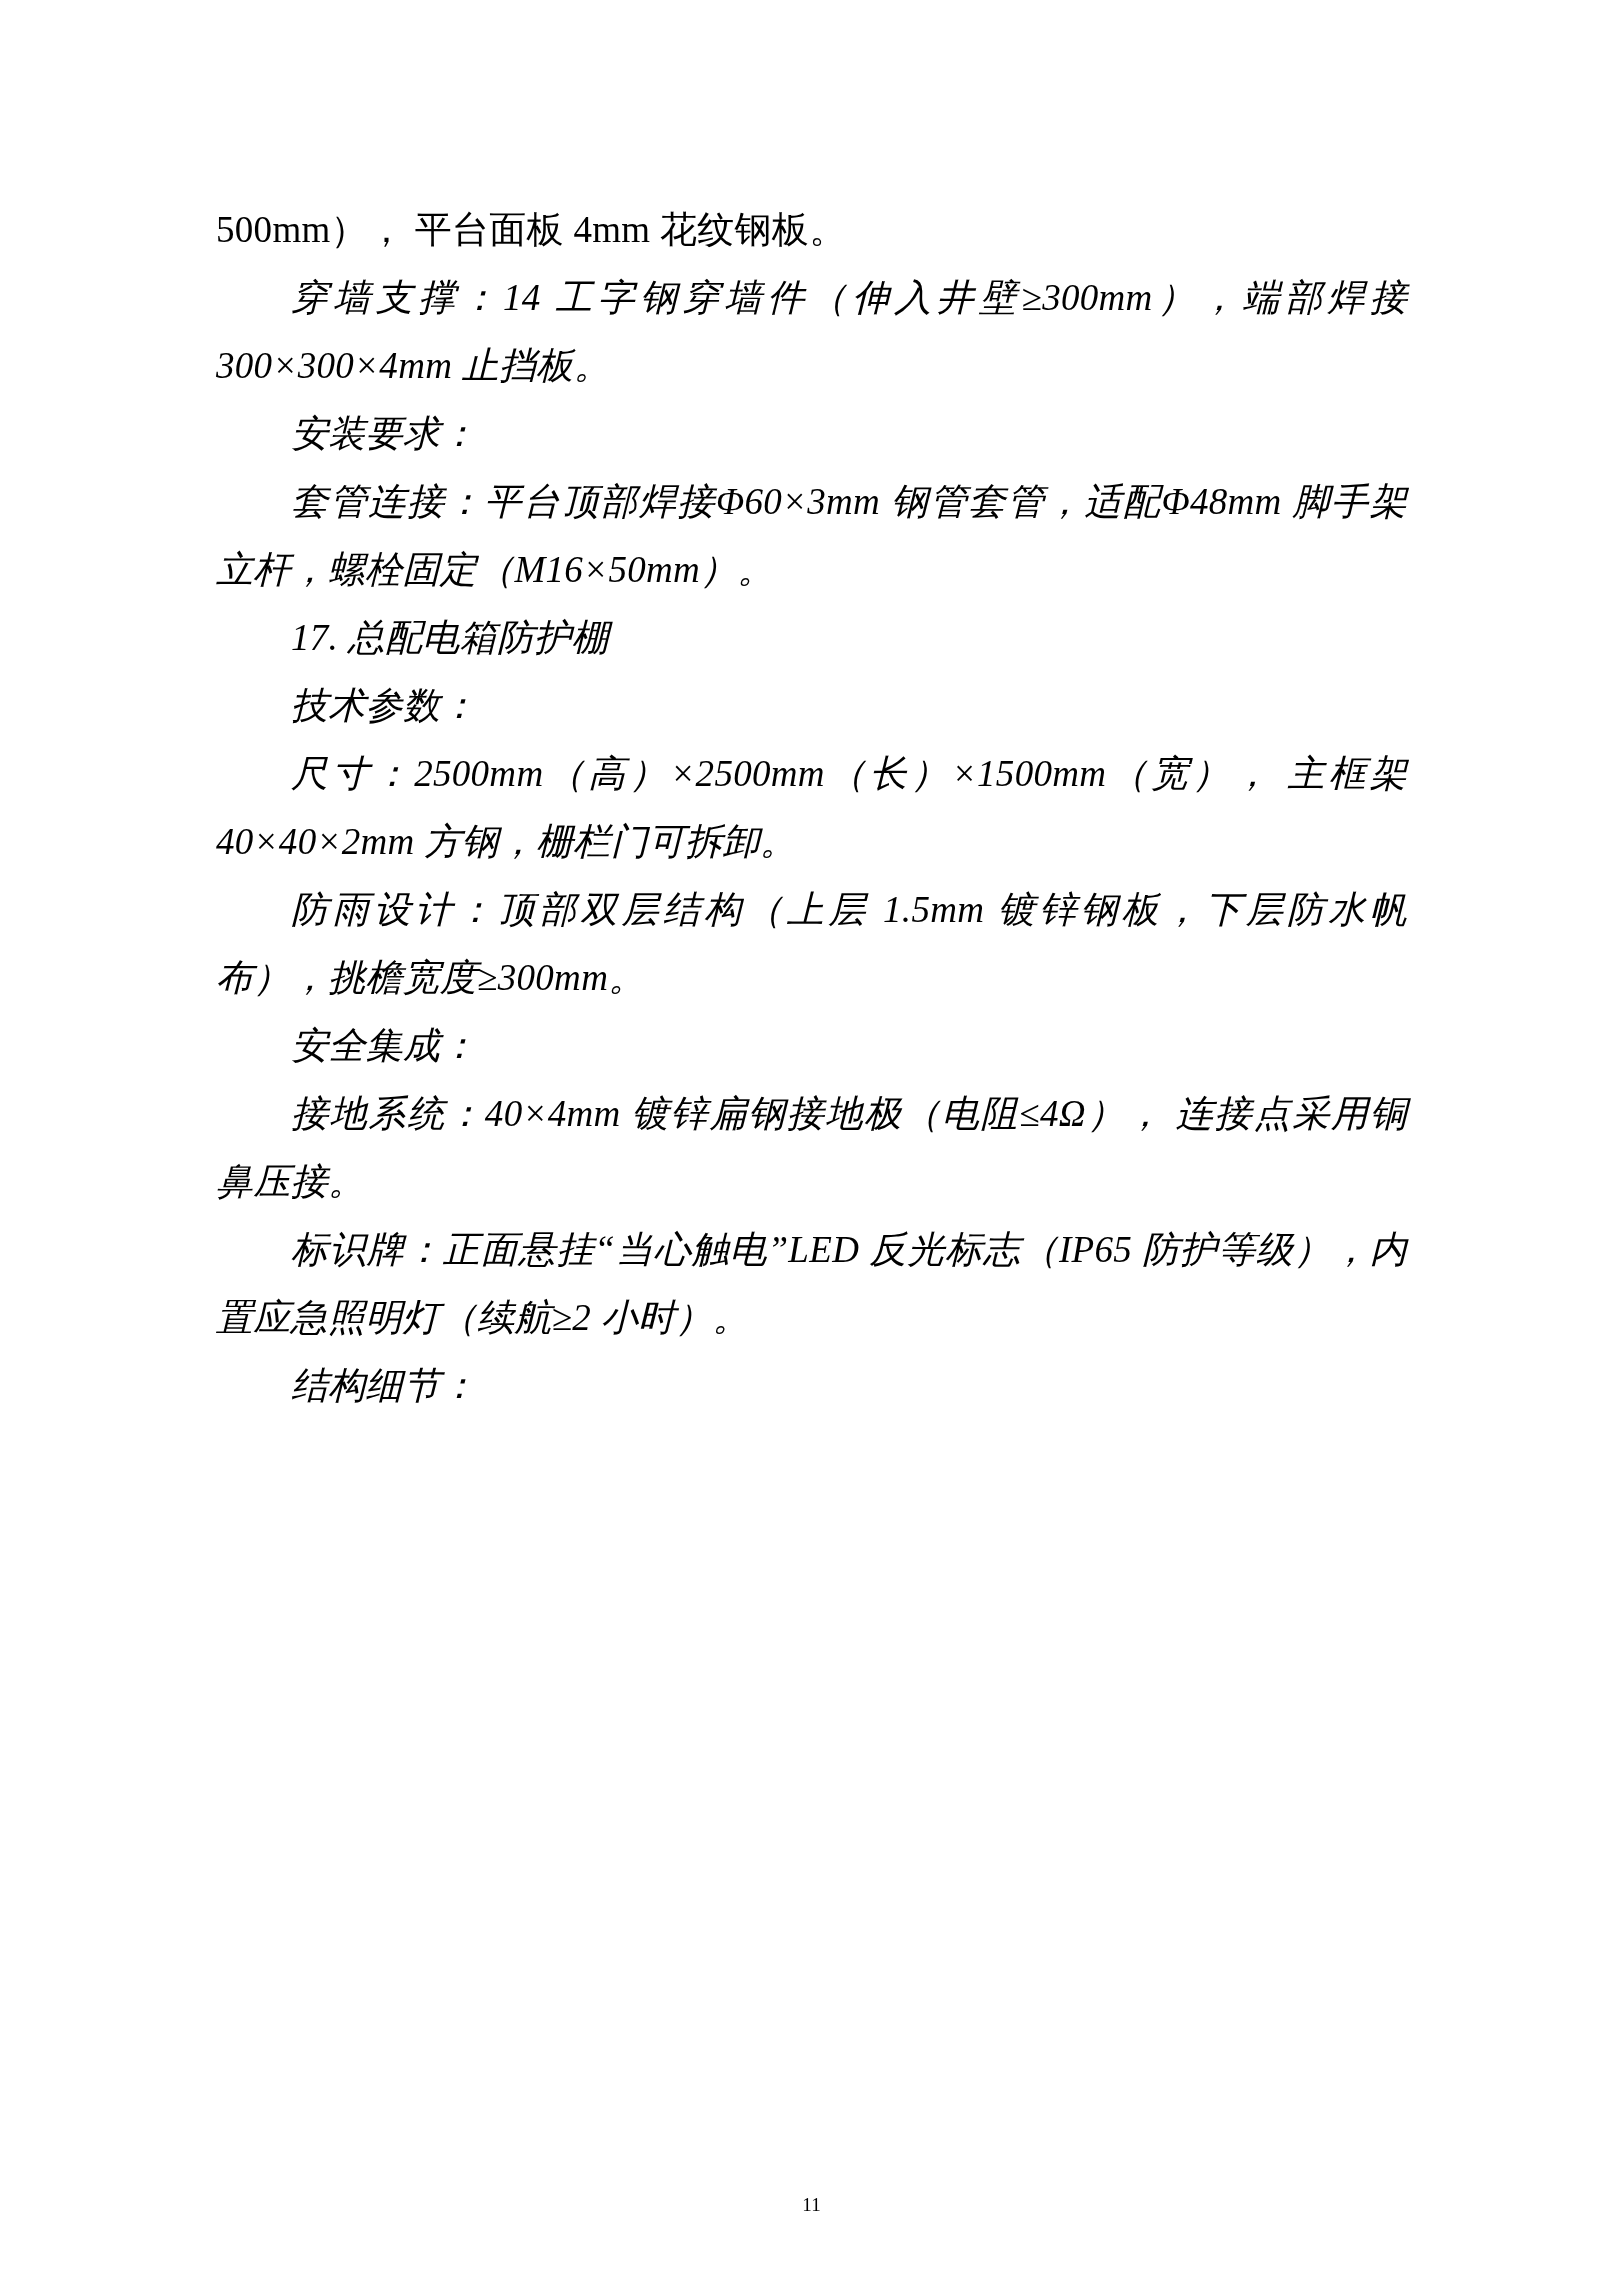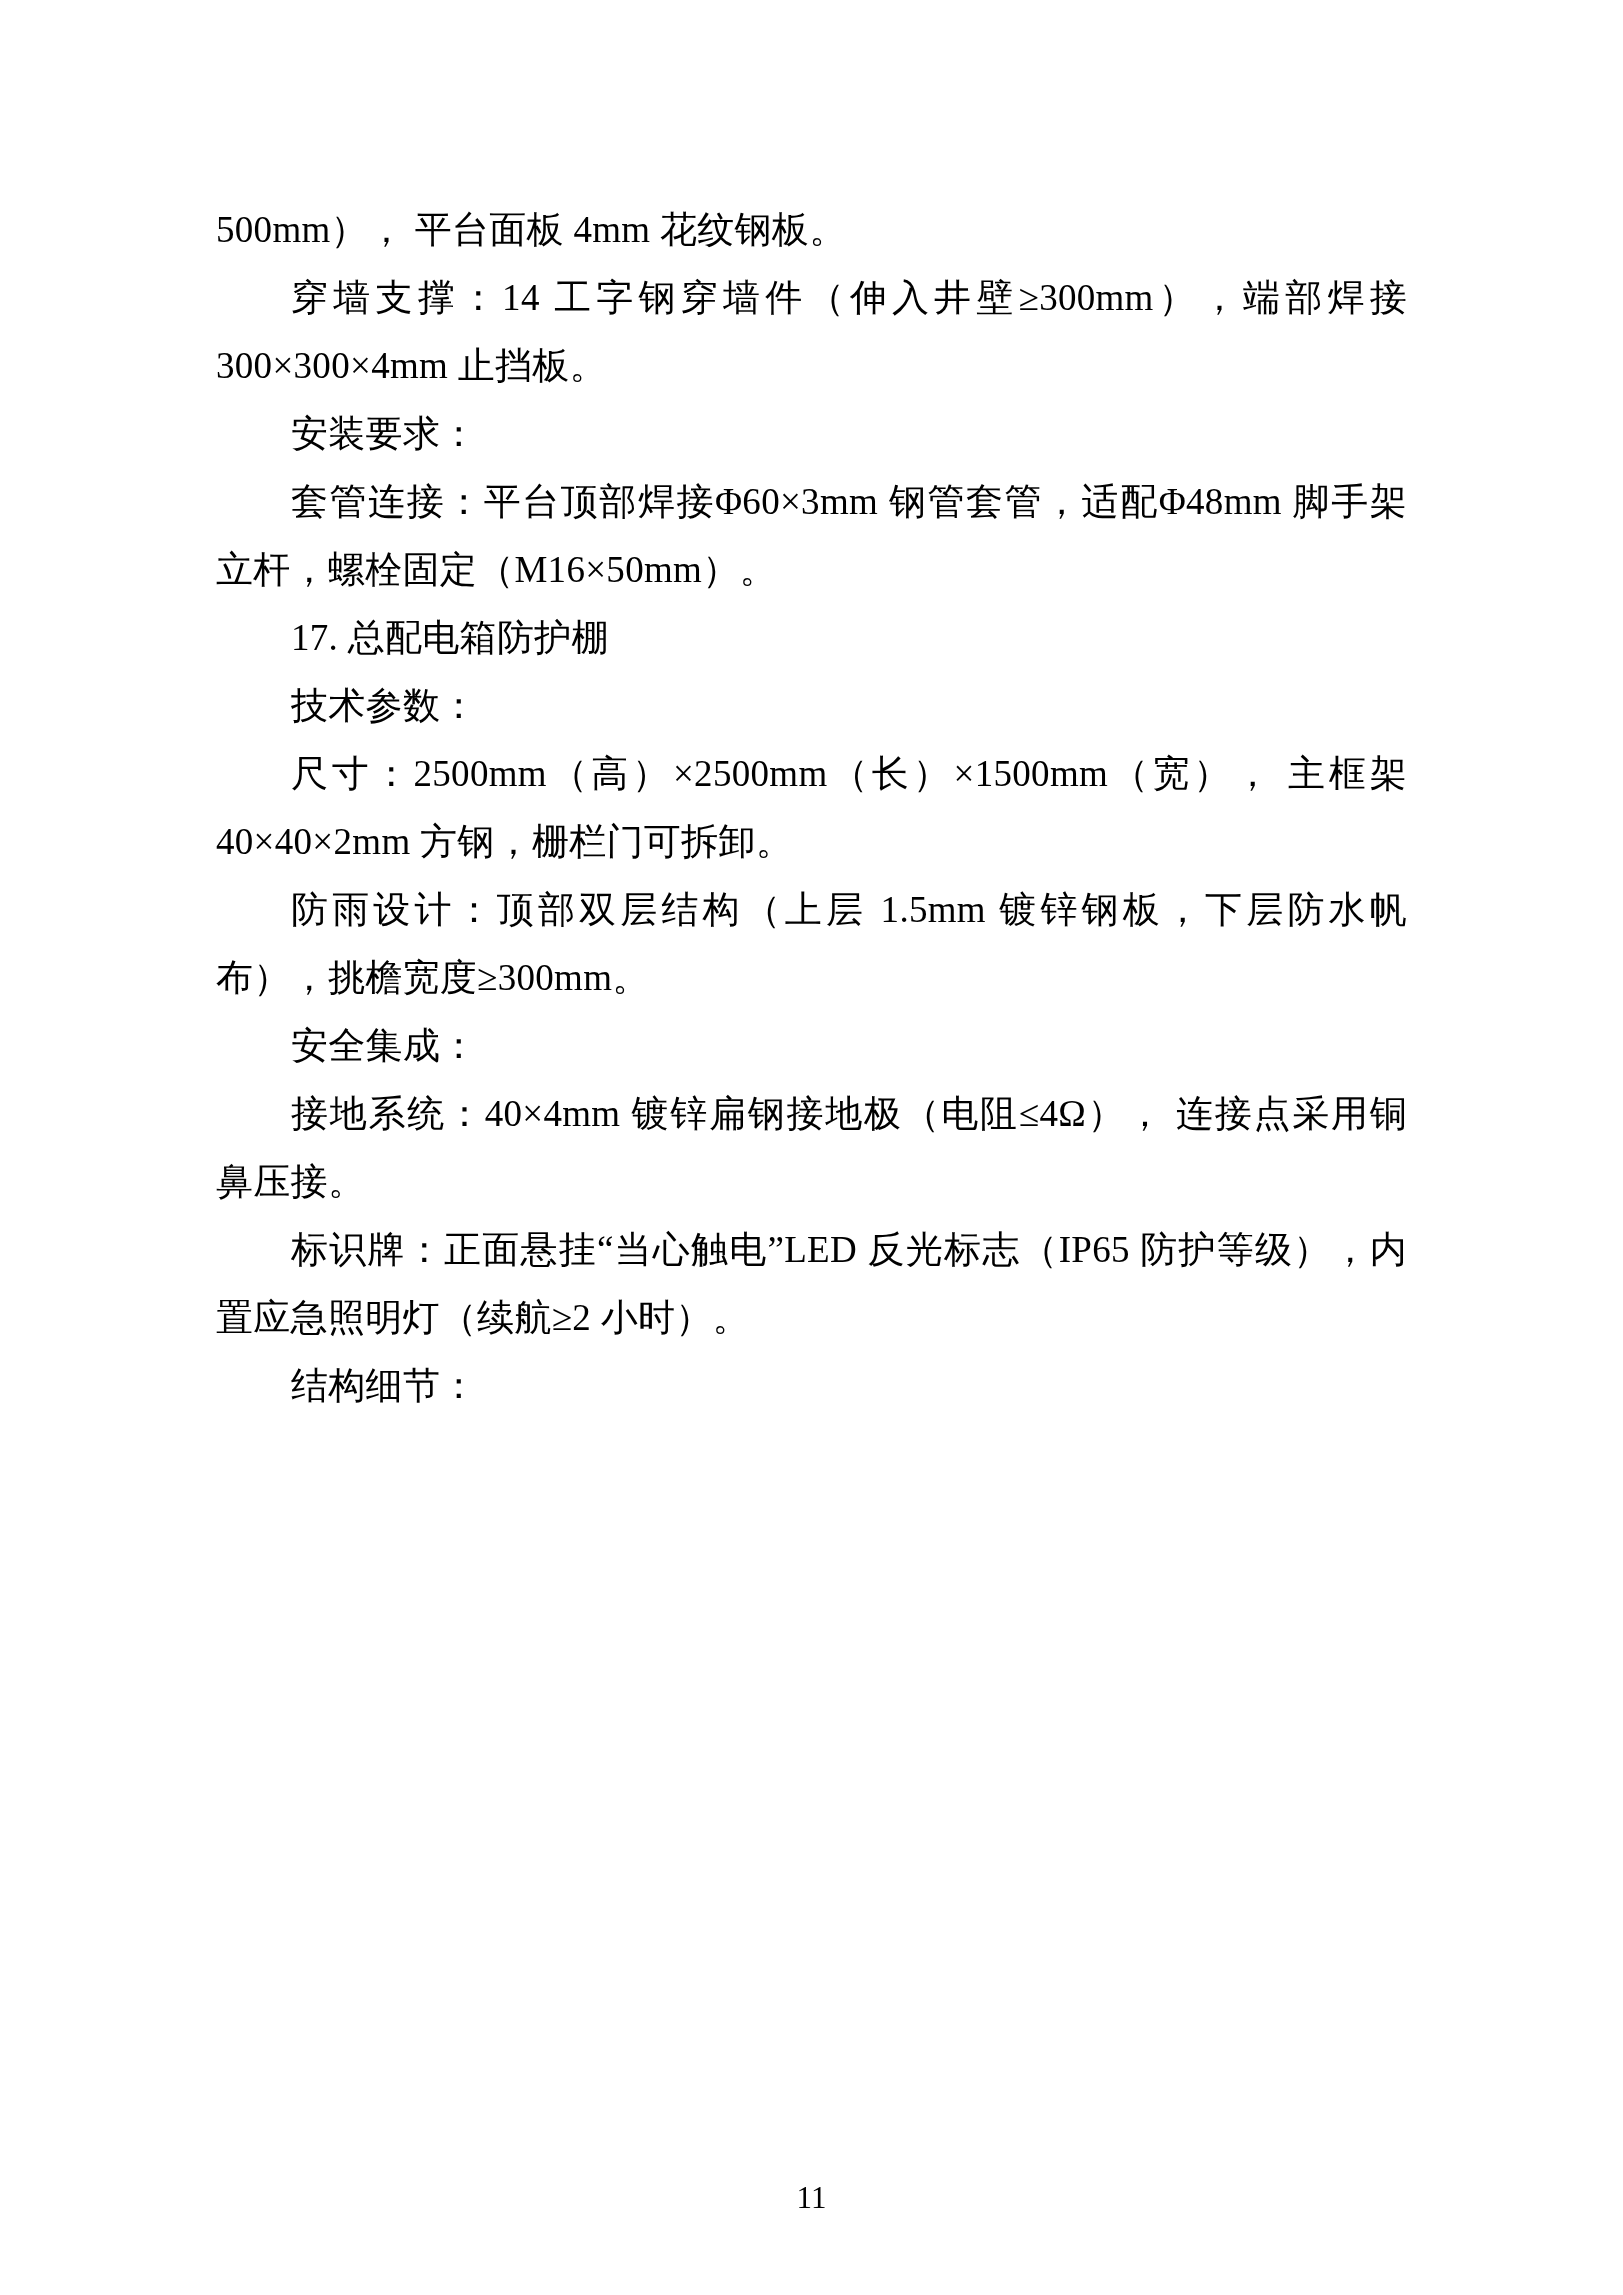--- a/index.html
+++ b/index.html
@@ -30,28 +30,29 @@
     text-align: justify;
     text-justify: inter-ideograph;
     letter-spacing: 0.3px;
   }
   .para {
     margin: 0 0 0 0;
     text-indent: 0;
   }
   .indent {
     text-indent: 75px;
+    font-style: italic;
   }
   .pagenum {
     position: absolute;
     left: 0;
     right: 0;
     bottom: 79px;
     text-align: center;
-    font-size: 31px;
+    font-size: 19px;
     font-family: "Liberation Serif", "DejaVu Serif", serif;
     color: #000000;
   }
 </style>
 </head>
 <body>
 
 <div class="page">
   <div class="body-text">
     <p class="para">500mm）， 平台面板 4mm 花纹钢板。</p>

